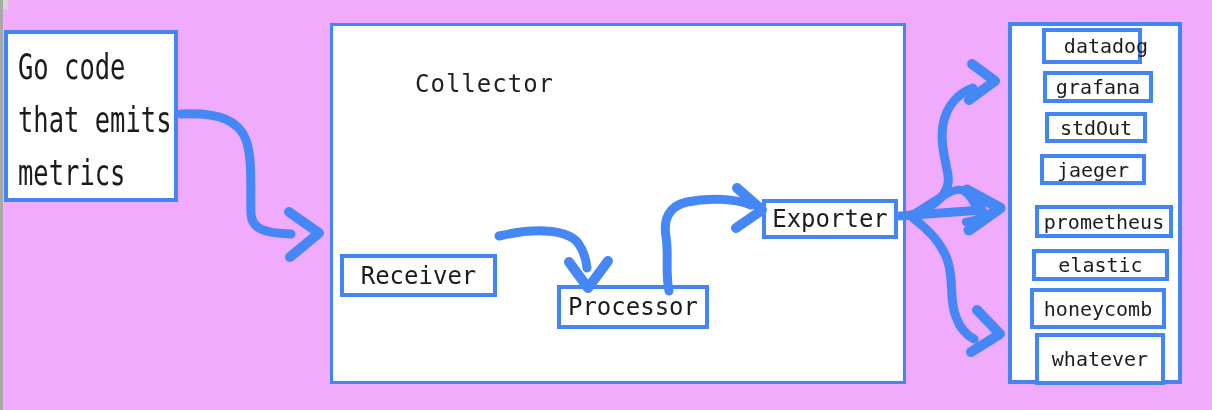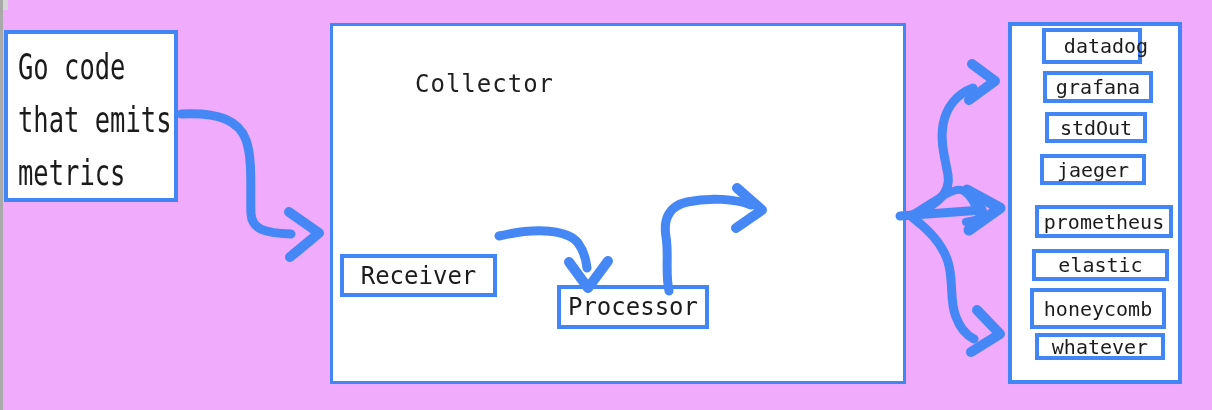--- a/index.html
+++ b/index.html
@@ -27,21 +27,21 @@
 
   .panel-box{left:1008px;top:22px;width:174px;height:362px;}
   .dest{display:flex;align-items:center;justify-content:center;font-size:20px;color:#1c1c1c;}
   .d0{left:1042px;top:28px;width:100px;height:36px;padding-left:28px;}
   .d1{left:1043px;top:71px;width:110px;height:32px;}
   .d2{left:1045px;top:112px;width:102px;height:31px;}
   .d3{left:1040px;top:154px;width:106px;height:31px;}
   .d4{left:1035px;top:205px;width:138px;height:33px;}
   .d5{left:1032px;top:249px;width:137px;height:32px;}
   .d6{left:1030px;top:288px;width:136px;height:41px;}
-  .d7{left:1035px;top:333px;width:130px;height:27px;}
+  .d7{left:1035px;top:333px;width:130px;height:52px;}
 
   svg.arrows{position:absolute;left:0;top:0;width:1212px;height:410px;pointer-events:none;}
   svg.arrows path{fill:none;stroke:#4587f4;stroke-linecap:round;stroke-linejoin:round;}
   .stroke-main{stroke-width:9px;}
   .stroke-head{stroke-width:10px;}
   .stroke-head-big{stroke-width:11px;}
   .stroke-thin{stroke-width:8px;}
 </style>
 </head>
 <body>
@@ -60,20 +60,23 @@
   </div>
 
   <div class="box blue-border-3 collector-box"></div>
   <div class="collector-title">Collector</div>
 
   <div class="box blue-border-4 stage receiver-box">
     <span>Receiver</span>
   </div>
   <div class="box blue-border-4 stage processor-box">
     <span>Processor</span>
+  </div>
+  <div class="box blue-border-4 stage exporter-box">
+    <span>Exporter</span>
   </div>
 
   <div class="box blue-border-4 panel-box"></div>
   <div class="box blue-border-4 dest d0">
     <span>datadog</span>
   </div>
   <div class="box blue-border-4 dest d1">
     <span>grafana</span>
   </div>
   <div class="box blue-border-4 dest d2">

